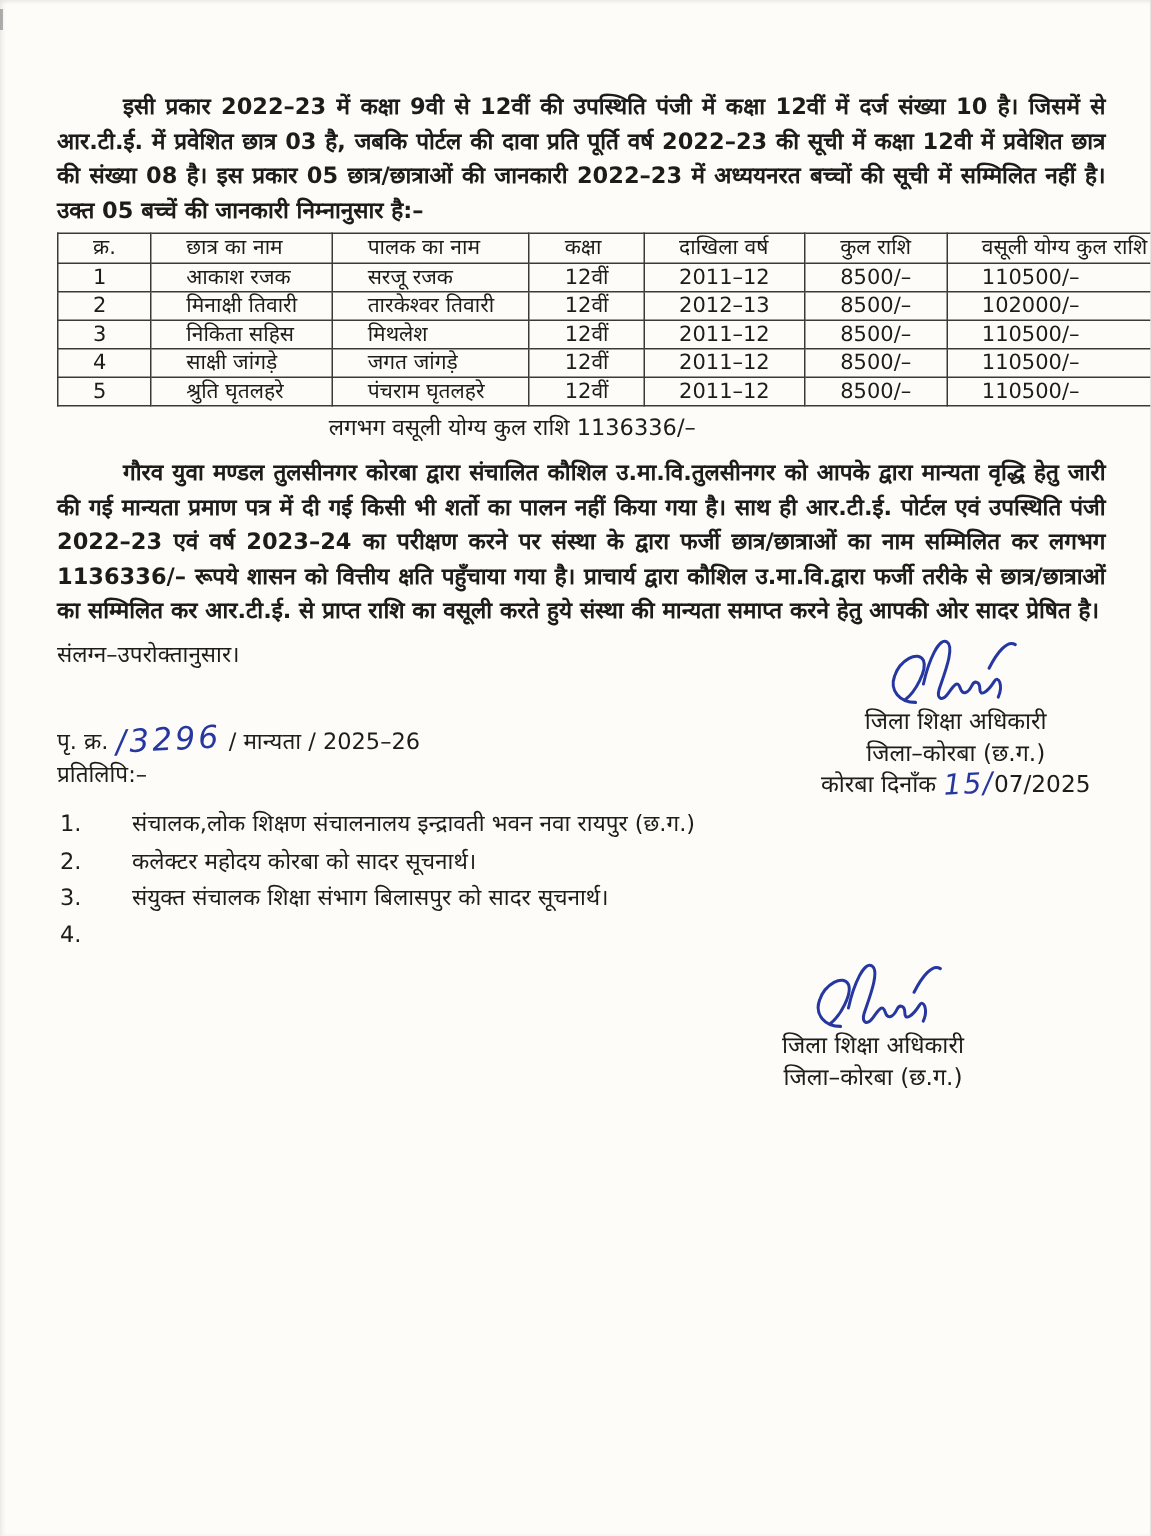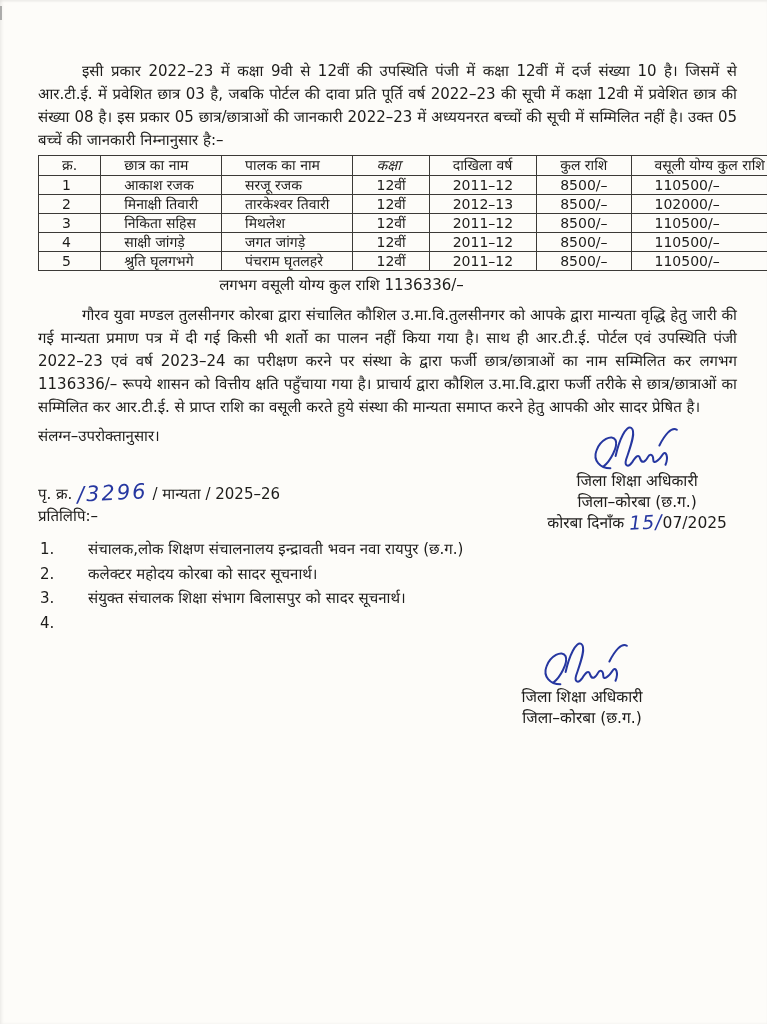--- a/index.html
+++ b/index.html
@@ -11,39 +11,39 @@
     background:#fdfcf9;
     color:#1d1c1a;
     font-family:"DejaVu Sans", sans-serif;
     overflow:hidden;
     box-shadow:inset 2px 0 3px rgba(0,0,0,0.06), inset 0 2px 2px rgba(0,0,0,0.04);
   }
   .scan-mark { position:absolute; left:0; top:6px; width:2px; height:14px; background:#8f8f8f; opacity:.7; }
   .content { padding:60px 30px 0 38px; }
 
   .para { font-size:15px; line-height:23px; text-align:justify; }
-  .para.indent { text-indent:44px; }
+  .para.indent { text-indent:44px;font-weight:bold; }
 
   table.students {
     width:100%; border-collapse:collapse; margin-top:3px;
     font-size:14px;
   }
   table.students th, table.students td {
     border:1.4px solid #3c3a37;
     padding:0 23px; line-height:18px; font-weight:normal; text-align:left;
     white-space:nowrap; overflow:hidden;
   }
   table.students th { line-height:19px; }
   .col-sn   { width:34px; }
   .col-stu  { width:112px; }
   .col-par  { width:120px; }
   .col-cls  { width:76px; }
   .col-yr   { width:96px; }
   .col-amt  { width:96px; }
-  td.center, th.center { text-align:center;font-style:italic; }
+  td.center, th.center { text-align:center; }
   td.cls { text-align:center; }
 
   .total-line { font-size:15px; text-align:center; padding-right:92px; margin-top:4px; line-height:20px; }
 
   .para2 { margin-top:9px; }
 
   .sign-row { display:flex; justify-content:space-between; align-items:flex-start; margin-top:2px; }
   .left-col { padding-top:4px; }
   .enclosure { font-size:15px; line-height:22px; }
   .ref-line { margin-top:36px; font-size:15px; white-space:nowrap; }
@@ -127,21 +127,21 @@
         <td>4</td>
         <td>साक्षी जांगड़े</td>
         <td>जगत जांगड़े</td>
         <td class="cls">12वीं</td>
         <td>2011–12</td>
         <td>8500/–</td>
         <td>110500/–</td>
       </tr>
       <tr>
         <td>5</td>
-        <td>श्रुति घृलगभगे</td>
+        <td>श्रुति घृतलहरे</td>
         <td>पंचराम घृतलहरे</td>
         <td class="cls">12वीं</td>
         <td>2011–12</td>
         <td>8500/–</td>
         <td>110500/–</td>
       </tr>
     </tbody>
       </table>
 
     <div class="total-line">लगभग वसूली योग्य कुल राशि 1136336/–</div>

